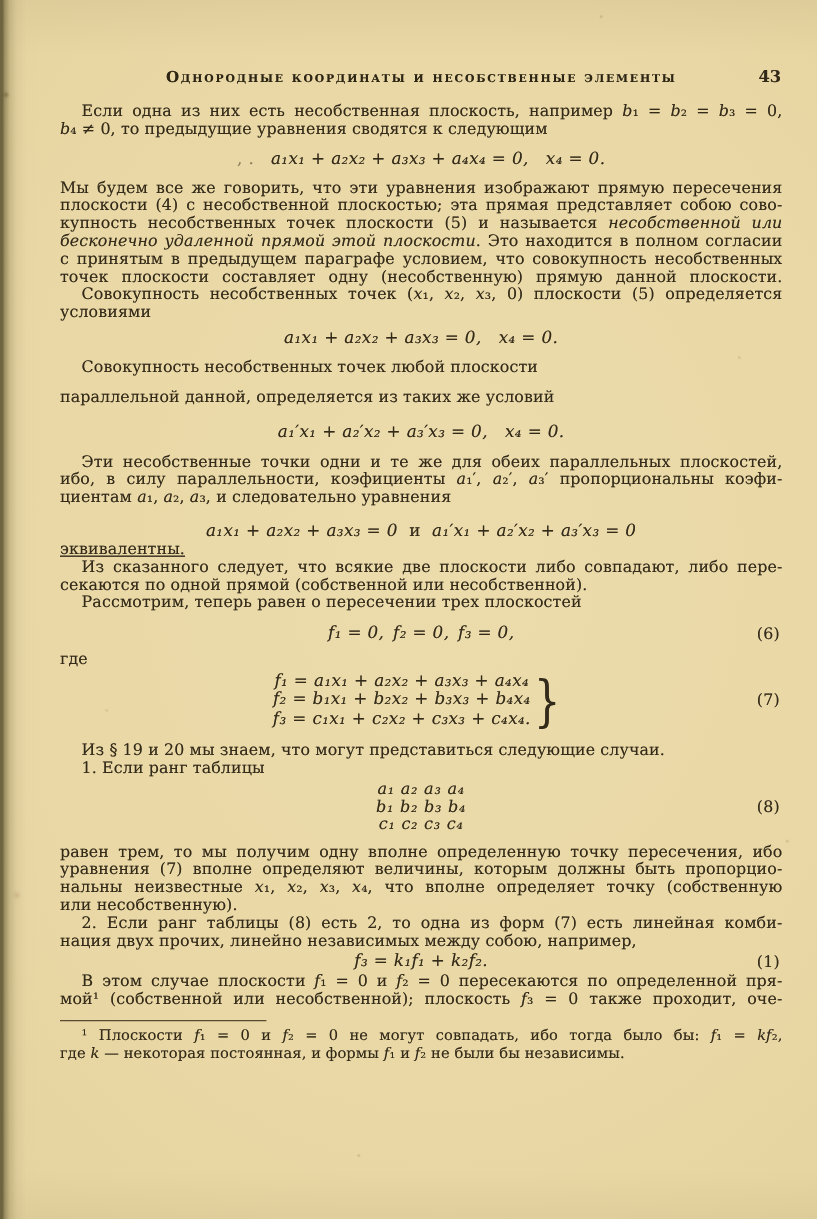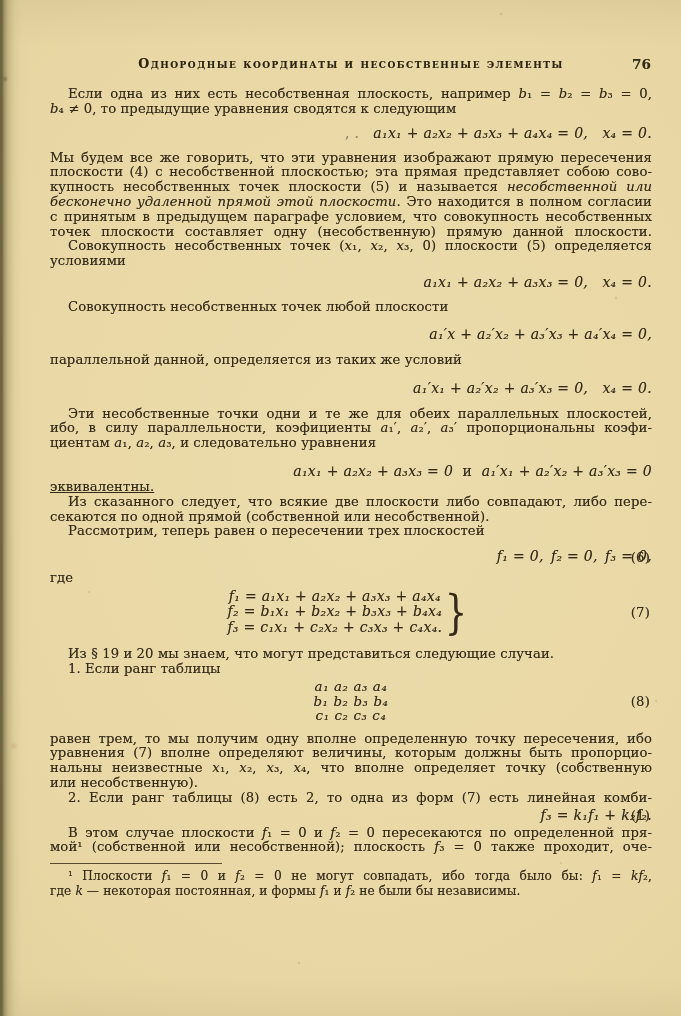--- a/index.html
+++ b/index.html
@@ -30,21 +30,21 @@
   .header{position:relative;margin-top:56px;height:17px;}
   .htitle{text-align:center;font-variant:small-caps;font-weight:700;font-size:12.6px;
     letter-spacing:1.5px;color:#2d2514;text-shadow:0 0 .5px rgba(45,37,20,.45);}
   .pagenum{position:absolute;right:1px;top:0;font-size:13.6px;font-weight:700;
     text-shadow:0 0 .4px rgba(45,37,20,.4);}
   .tl{font-size:13.2px;line-height:14.8px;text-align:justify;text-align-last:justify;
     letter-spacing:.1px;text-shadow:0 0 .45px rgba(51,42,25,.5);}
   .tl.nj{text-align-last:left;}
   .tl.ind{text-indent:18px;}
   .tl.fn{font-size:12.2px;line-height:14.8px;}
-  .formula{position:relative;text-align:right;font-size:14px;line-height:17px;white-space:pre;
+  .formula{position:relative;text-align:center;font-size:14px;line-height:17px;white-space:pre;
     text-shadow:0 0 .45px rgba(51,42,25,.5);}
   .formula .fx{font-style:italic;letter-spacing:.3px;}
   .up{font-style:normal;}
   .stray{opacity:.5;margin-right:14px;font-style:normal;}
   .eqnum{position:absolute;right:2px;top:50%;transform:translateY(-50%);
     font-style:normal;font-size:13.2px;letter-spacing:.2px;}
   .system{position:relative;display:flex;justify-content:center;align-items:center;
     text-shadow:0 0 .45px rgba(51,42,25,.5);}
   .syslines{font-style:italic;font-size:14px;line-height:15.5px;letter-spacing:.3px;}
   .sline{display:block;white-space:pre;}
@@ -56,36 +56,35 @@
   .rule{width:172px;border-top:1.6px solid rgba(62,50,28,.85);height:0;}
 </style>
 </head>
 <body>
 
 <div class="sheet">
   <div class="specks"></div>
   <div class="content">
     <div class="header">
       <div class="htitle">Однородные координаты и несобственные элементы</div>
-      <div class="pagenum">76</div>
+      <div class="pagenum">43</div>
     </div>
   <div class="tl ind" style="margin-top: 14px;">Если одна из них есть несобственная плоскость, например <i>b</i>₁ = <i>b</i>₂ = <i>b</i>₃ = 0,</div>
       <div class="tl nj"><i>b</i>₄ ≠ 0, то предыдущие уравнения сводятся к следующим</div>
       <div class="formula" style="margin-top: 8px;"><span class="fx"><span class="stray">, .</span>a₁x₁ + a₂x₂ + a₃x₃ + a₄x₄ = 0, x₄ = 0.</span></div>
       <div class="tl" style="margin-top: 9px;">Мы будем все же говорить, что эти уравнения изображают прямую пересечения</div>
       <div class="tl">плоскости (4) с несобственной плоскостью; эта прямая представляет собою сово-</div>
       <div class="tl">купность несобственных точек плоскости (5) и называется <i>несобственной или</i></div>
       <div class="tl"><i>бесконечно удаленной прямой этой плоскости</i>. Это находится в полном согласии</div>
       <div class="tl">с принятым в предыдущем параграфе условием, что совокупность несобственных</div>
       <div class="tl">точек плоскости составляет одну (несобственную) прямую данной плоскости.</div>
       <div class="tl ind">Совокупность несобственных точек (<i>x</i>₁, <i>x</i>₂, <i>x</i>₃, 0) плоскости (5) определяется</div>
       <div class="tl nj">условиями</div>
       <div class="formula" style="margin-top: 5px;"><span class="fx">a₁x₁ + a₂x₂ + a₃x₃ = 0, x₄ = 0.</span></div>
       <div class="tl ind nj" style="margin-top: 9px;">Совокупность несобственных точек любой плоскости</div>
-      <div class="formula" style="margin-top: 11px;"><span class="fx">a₁′x + a₂′x₂ + a₃′x₃ + a₄′x₄ = 0,</span></div>
       <div class="tl nj" style="margin-top: 10px;">параллельной данной, определяется из таких же условий</div>
       <div class="formula" style="margin-top: 12px;"><span class="fx">a₁′x₁ + a₂′x₂ + a₃′x₃ = 0, x₄ = 0.</span></div>
       <div class="tl ind" style="margin-top: 10px;">Эти несобственные точки одни и те же для обеих параллельных плоскостей,</div>
       <div class="tl">ибо, в силу параллельности, коэфициенты <i>a</i>₁′, <i>a</i>₂′, <i>a</i>₃′ пропорциональны коэфи-</div>
       <div class="tl nj">циентам <i>a</i>₁, <i>a</i>₂, <i>a</i>₃, и следовательно уравнения</div>
       <div class="formula" style="margin-top: 12px;"><span class="fx">a₁x₁ + a₂x₂ + a₃x₃ = 0<span class="up">  и  </span>a₁′x₁ + a₂′x₂ + a₃′x₃ = 0</span></div>
       <div class="tl nj" style="margin-top: 0; text-decoration: underline;">эквивалентны.</div>
       <div class="tl ind">Из сказанного следует, что всякие две плоскости либо совпадают, либо пере-</div>
       <div class="tl nj">секаются по одной прямой (собственной или несобственной).</div>
       <div class="tl ind nj">Рассмотрим, теперь равен о пересечении трех плоскостей</div>
@@ -106,20 +105,21 @@
         <span class="mrow">a₁ a₂ a₃ a₄</span>
         <span class="mrow">b₁ b₂ b₃ b₄</span>
         <span class="mrow">c₁ c₂ c₃ c₄</span>
         <span class="eqnum">(8)</span>
       </div>
       <div class="tl" style="margin-top: 8px;">равен трем, то мы получим одну вполне определенную точку пересечения, ибо</div>
       <div class="tl">уравнения (7) вполне определяют величины, которым должны быть пропорцио-</div>
       <div class="tl">нальны неизвестные <i>x</i>₁, <i>x</i>₂, <i>x</i>₃, <i>x</i>₄, что вполне определяет точку (собственную</div>
       <div class="tl nj">или несобственную).</div>
       <div class="tl ind">2. Если ранг таблицы (8) есть 2, то одна из форм (7) есть линейная комби-</div>
+      <div class="tl nj">нация двух прочих, линейно независимых между собою, например,</div>
       <div class="formula" style="margin-top: 1px;"><span class="fx">f₃ = k₁f₁ + k₂f₂.</span><span class="eqnum">(1)</span></div>
       <div class="tl ind" style="margin-top: 2px;">В этом случае плоскости <i>f</i>₁ = 0 и <i>f</i>₂ = 0 пересекаются по определенной пря-</div>
       <div class="tl">мой¹ (собственной или несобственной); плоскость <i>f</i>₃ = 0 также проходит, оче-</div>
       <div class="rule" style="margin-top: 8px;"></div>
       <div class="tl ind fn" style="margin-top: 5px;">¹ Плоскости <i>f</i>₁ = 0 и <i>f</i>₂ = 0 не могут совпадать, ибо тогда было бы: <i>f</i>₁ = <i>kf</i>₂,</div>
       <div class="tl nj fn">где <i>k</i> — некоторая постоянная, и формы <i>f</i>₁ и <i>f</i>₂ не были бы независимы.</div>
     </div>
 </div>
 
 </body></html>

